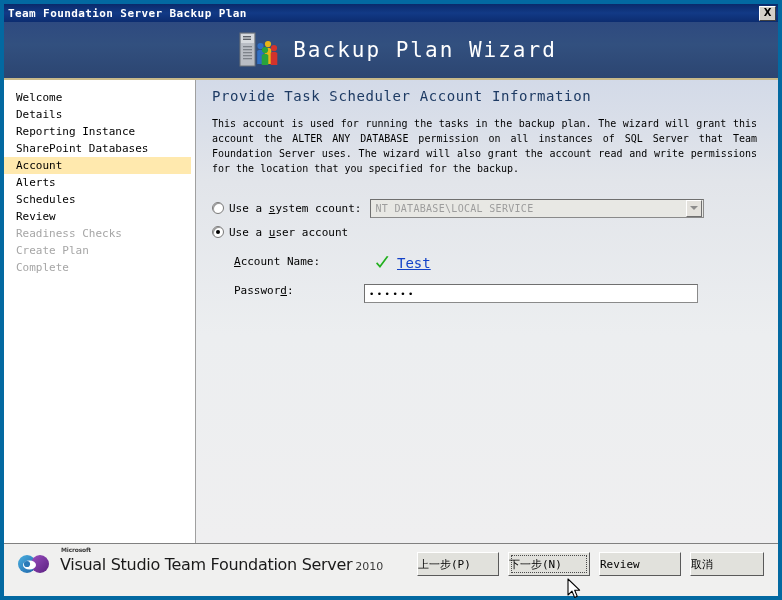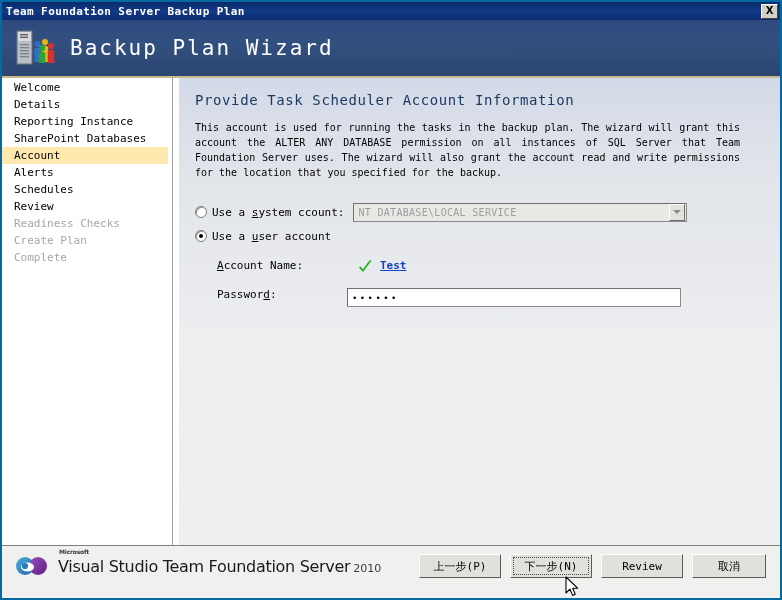--- a/index.html
+++ b/index.html
@@ -17,21 +17,21 @@
   }
 
   
   .window {
     position: absolute;
     left: 0; top: 0;
     width: 782px;
     height: 600px;
     box-sizing: border-box;
     background: #5eead4;
-    border: 2px solid #0369a1;
+    border: 4px solid #0369a1;
     display: flex;
     flex-direction: column;
   }
 
   
   .titlebar {
     height: 18px;
     background: linear-gradient(to bottom, #0a2a6b 0%, #123a86 50%, #0c2c70 100%);
     display: flex;
     align-items: center;
@@ -70,20 +70,21 @@
   
   .banner {
     height: 58px;
     background: linear-gradient(to bottom, #2e4a80 0%, #32507f 40%, #2c4571 100%);
     border-bottom: 2px solid #c8b98a;
     display: flex;
     align-items: center;
     padding-left: 12px;
     flex: none;
     box-sizing: border-box;
+    justify-content: center;
   }
   .banner-icon { width: 44px; height: 40px; flex: none; }
   .banner-title {
     color: #ffffff;
     font-size: 21px;
     letter-spacing: 2px;
     margin-left: 12px;
     font-family: "DejaVu Sans Mono", "Liberation Mono", monospace;
     white-space: nowrap;
   }
@@ -92,25 +93,25 @@
   .body-area {
     flex: 1 1 auto;
     display: flex;
     min-height: 0;
     background: #ffffff;
     border-bottom: 1px solid #808080;
   }
 
   
   .sidebar {
-    width: 171px;
+    width: 192px;
     flex: none;
     background: #ffffff;
     border-right: 1px solid #a0a0a0;
-    padding-top: 1px;
+    padding-top: 9px;
     box-sizing: border-box;
   }
   .nav-item {
     height: 17px;
     line-height: 17px;
     padding-left: 12px;
     font-size: 11px;
     color: #000000;
     white-space: nowrap;
     font-family: "DejaVu Sans Mono", "Liberation Mono", monospace;
@@ -120,24 +121,23 @@
     background: #ffe9ae;
     margin-right: 4px;
   }
   .nav-item.disabled { color: #a6a6a6; }
 
   
   .main {
     flex: 1 1 auto;
     min-width: 0;
     background: linear-gradient(to bottom, #d3dae8 0%, #e2e5ea 22%, #eceef0 55%, #efeff0 100%);
-    padding: 14px 18px 0 16px;
+    padding: 8px 18px 0 16px;
     box-sizing: border-box;
     position: relative;
-    margin-left: 6px;
   }
   .main-heading {
     font-size: 14px;
     color: #1d3a63;
     letter-spacing: 0.6px;
     margin-bottom: 12px;
     white-space: nowrap;
     font-family: "DejaVu Sans Mono", "Liberation Mono", monospace;
   }
   .main-para {
@@ -265,27 +265,26 @@
   }
   .pwd-dots {
     font-family: "DejaVu Sans", "Liberation Sans", sans-serif;
     font-size: 9px;
     letter-spacing: 2.5px;
     color: #000000;
   }
   .check-icon { margin-left: 10px; flex: none; }
   .test-link {
     margin-left: 7px;
-    font-size: 11px;
+    font-size: 14px;
     color: #1342c8;
     text-decoration: underline;
     white-space: nowrap;
     font-family: "DejaVu Sans Mono", "Liberation Mono", monospace;
     cursor: pointer;
-    font-weight: bold;
   }
 
   
   .footer {
     height: 52px;
     flex: none;
     background: #f0f0ef;
     display: flex;
     align-items: center;
     padding: 0 14px 12px 12px;
@@ -321,21 +320,21 @@
     height: 24px;
     min-width: 82px;
     box-sizing: border-box;
     background: #e1e1dc;
     border-top: 1px solid #ffffff;
     border-left: 1px solid #ffffff;
     border-right: 1px solid #5a5a5a;
     border-bottom: 1px solid #5a5a5a;
     display: flex;
     align-items: center;
-    justify-content: center;
+    justify-content: flex-start;
     font-size: 11px;
     color: #000000;
     font-family: "DejaVu Sans Mono", "Liberation Mono", monospace;
     position: relative;
     cursor: default;
     white-space: nowrap;
   }
   .btn.cancel { min-width: 74px; }
   .btn.focused::before {
     content: "";

